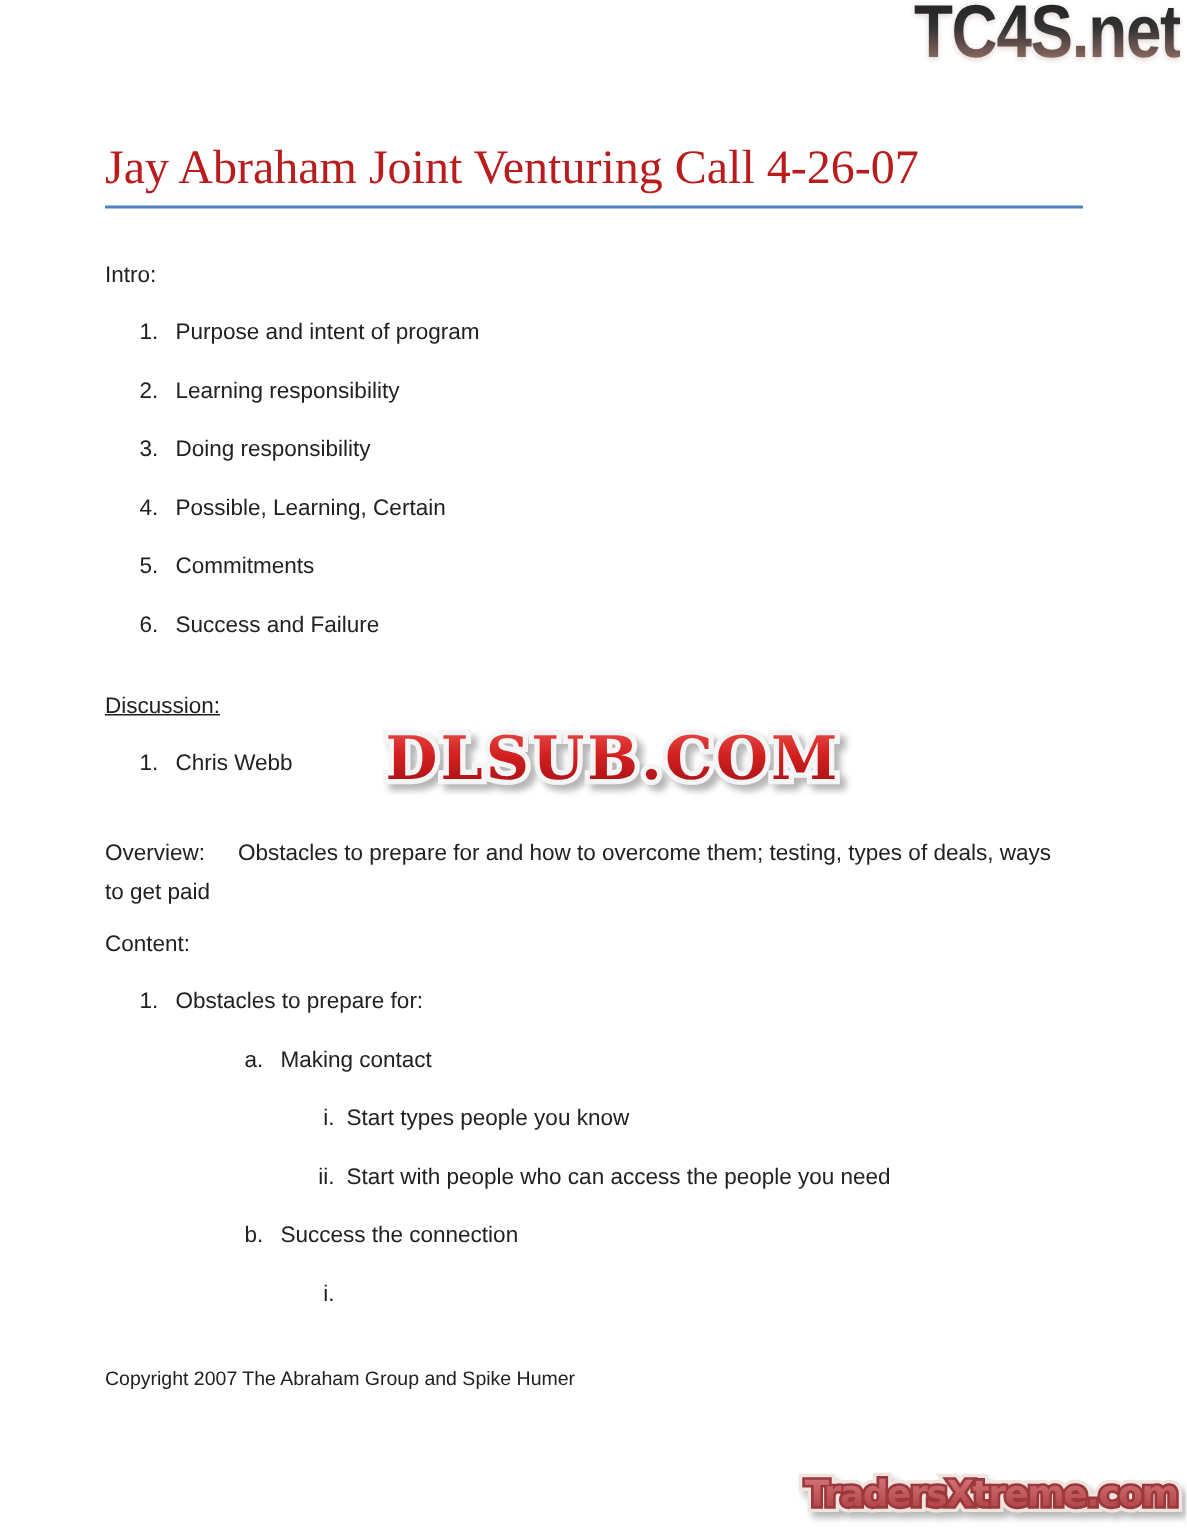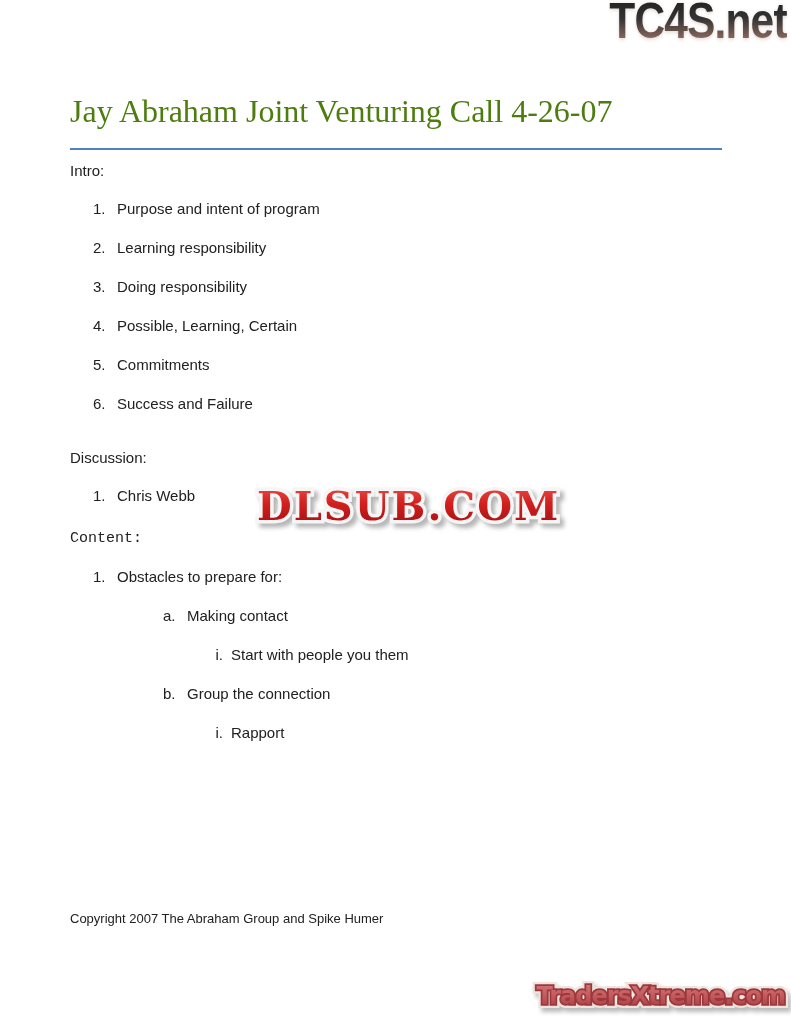--- a/index.html
+++ b/index.html
@@ -13,34 +13,34 @@
   }
   .content {
     position:absolute;
     left:70px; top:0;
     width:652px;
   }
 
   
   h1.doc-title {
     margin:92px 0 0 0;
-    padding:0 0 18px 0;
+    padding:0 0 7px 0;
     font-family:"Liberation Serif", serif;
     font-weight:normal;
     font-size:32px;
     line-height:38px;
-    color:#4d7c0f;
+    color:#b91c1c;
     border-bottom:2px solid #4F81BD;
   }
 
   
   .section-label { margin:0; font-size:15px; line-height:19px; }
-  .m-intro    { margin-top:11px; }
-  .m-disc     { margin-top:35px; }
-  .m-content  { margin-top:24px;font-family:Liberation Mono, monospace; }
+  .m-intro    { margin-top:35px; }
+  .m-disc     { margin-top:35px;text-decoration:underline; }
+  .m-content  { margin-top:12px; }
 
   .doc-list { margin:19px 0 0 0; }
   .li { display:flex; font-size:15px; line-height:19px; margin-bottom:20px; }
   .li .marker { flex:0 0 auto; }
   .li .txt { flex:1 1 auto; }
 
   .lvl1 { padding-left:23px; }
   .lvl1 .marker { width:24px; }
   .lvl2 { padding-left:93px; }
   .lvl2 .marker { width:24px; }
@@ -178,43 +178,47 @@
 
     <p class="section-label m-disc">Discussion:</p>
 
     <div class="doc-list">
       <div class="li lvl1">
         <span class="marker">1.</span>
         <span class="txt">Chris Webb</span>
       </div>
     </div>
 
+    <p class="overview"><span>Overview:</span><span class="tab-gap"></span><span>Obstacles to prepare for and how to overcome them; testing, types of deals, ways to get paid</span></p>
 
     <p class="section-label m-content">Content:</p>
 
     <div class="doc-list">
       <div class="li lvl1">
         <span class="marker">1.</span>
         <span class="txt">Obstacles to prepare for:</span>
       </div>
       <div class="li lvl2">
         <span class="marker">a.</span>
         <span class="txt">Making contact</span>
       </div>
       <div class="li lvl3">
         <span class="marker">i.</span>
-        <span class="txt">Start with people you them</span>
+        <span class="txt">Start types people you know</span>
+      </div>
+      <div class="li lvl3">
+        <span class="marker">ii.</span>
+        <span class="txt">Start with people who can access the people you need</span>
       </div>
       <div class="li lvl2">
         <span class="marker">b.</span>
-        <span class="txt">Group the connection</span>
+        <span class="txt">Success the connection</span>
       </div>
       <div class="li lvl3">
         <span class="marker">i.</span>
-        <span class="txt">Rapport</span>
       </div>
     </div>
 
   </div>
 
   <div class="logo-stack dlsub-logo">
     <span class="layer outline">DLSUB.COM</span>
     <span class="layer top fill">DLSUB.COM</span>
   </div>
 

